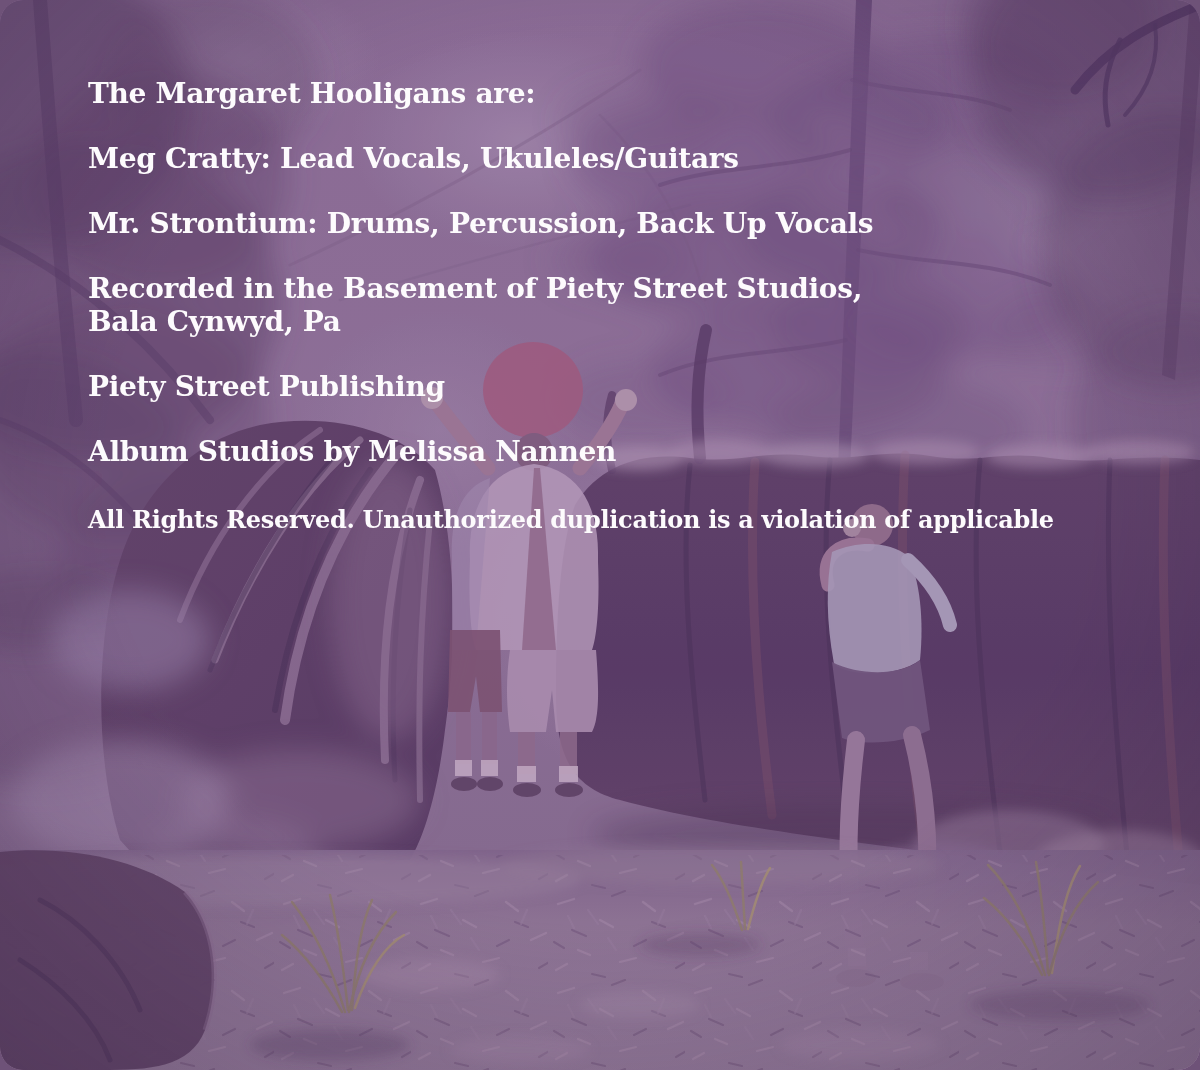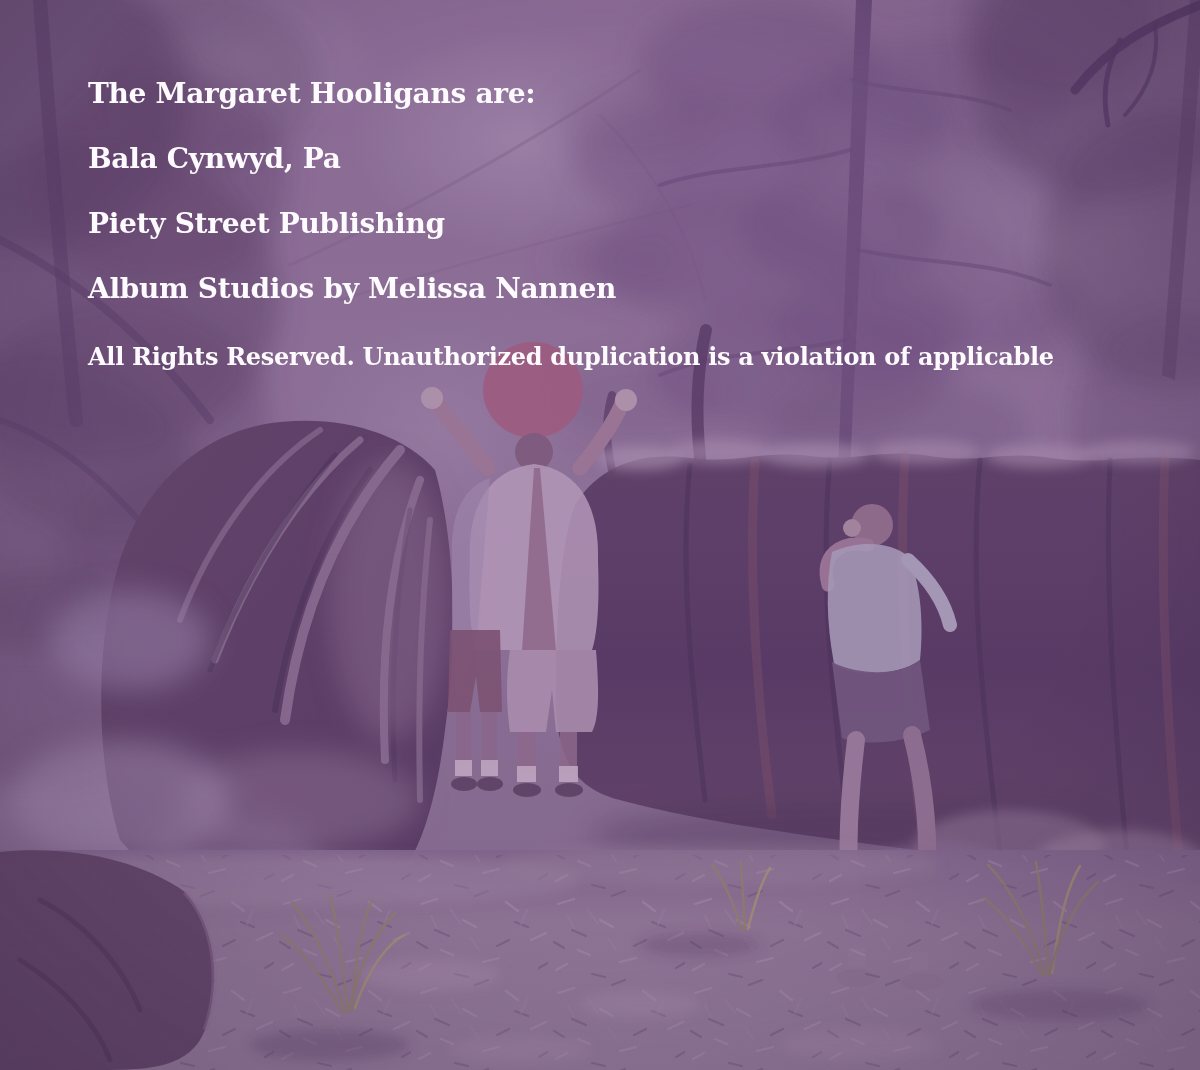--- a/index.html
+++ b/index.html
@@ -2,20 +2,21 @@
 <html><head>
 <meta charset="utf-8">
 <style>
   html,body{margin:0;padding:0;background:#6e5278;}
   .page{
     position:relative;
     width:1200px;height:1070px;
     overflow:hidden;
     background:#8c6d97;
     font-family:"DejaVu Serif", serif;
+    border-radius:23px;
   }
   .bg{position:absolute;inset:0;display:block;}
   .credits{
     position:absolute;
     left:88px;top:77px;right:40px;
     color:#fdfbfd;
   }
   .credits p{
     margin:0 0 32px 0;
     font-weight:bold;
@@ -322,22 +323,29 @@
 
     <rect width="1200" height="1070" fill="#8b6c96" opacity="0.12"></rect>
     <rect width="1200" height="1070" fill="url(#vig)"></rect>
   </svg>
 
   <div class="credits">
     <p>
       <span class="ln">The Margaret Hooligans are:</span>
     </p>
     <p>
-    </p>
-    <p>
+      <span class="ln">Meg Cratty: Lead Vocals, Ukuleles/Guitars</span>
+    </p>
+    <p>
+      <span class="ln">Mr. Strontium: Drums, Percussion, Back Up Vocals</span>
+    </p>
+    <p>
+    </p>
+    <p>
+      <span class="ln">Recorded in the Basement of Piety Street Studios,</span>
       <span class="ln">Bala Cynwyd, Pa</span>
     </p>
     <p>
       <span class="ln">Piety Street Publishing</span>
     </p>
     <p>
       <span class="ln">Album Studios by Melissa Nannen</span>
     </p>
     <p class="small">
       <span class="ln">All Rights Reserved. Unauthorized duplication is a violation of applicable</span>

